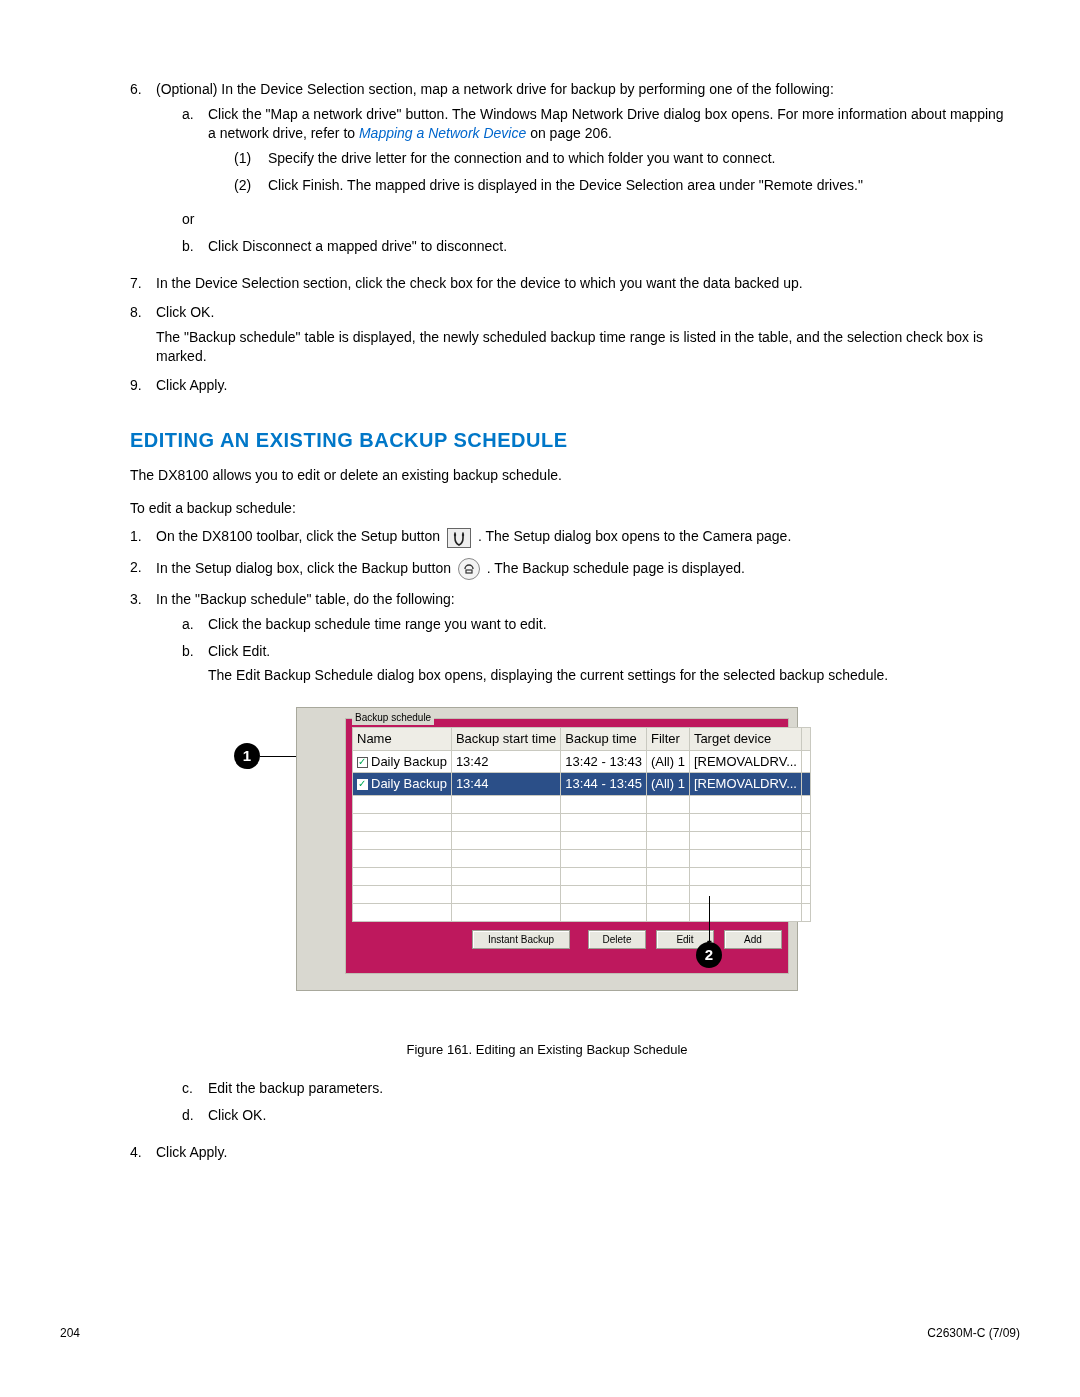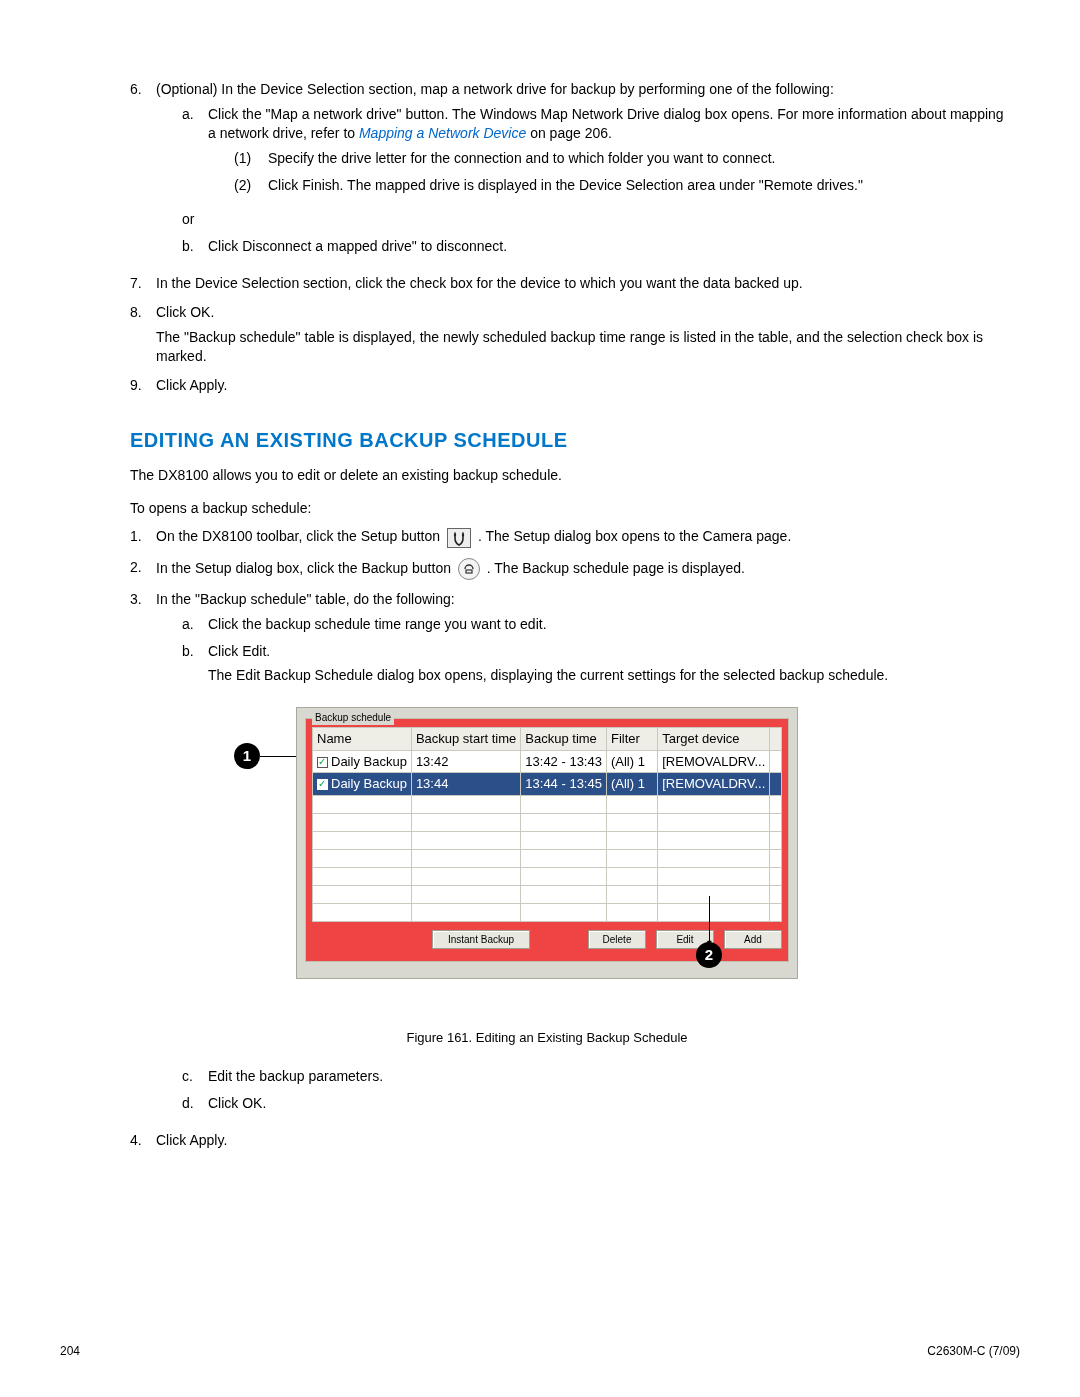--- a/index.html
+++ b/index.html
@@ -144,22 +144,23 @@
     width: 502px;
     background: #d9d8d0;
     border: 1px solid #a8a89c;
     padding: 10px 8px 16px 8px;
     box-sizing: border-box;
     font-size: 10px;
   }
   .win-group {
     border: 1px solid #bfbfb4;
     position: relative;
-    padding: 8px 6px 12px 6px;
-    background: #ef4444;
+    padding: 8px 6px 24px 6px;
+    background: #be185d;
+    margin-left: 40px;
   }
   .win-group-label {
     position: absolute;
     top: -8px;
     left: 6px;
     background: #d9d8d0;
     padding: 0 3px;
     font-size: 10px;
   }
   table.bs {
@@ -227,21 +228,21 @@
   }
   .fig-caption {
     text-align: center;
     font-size: 13px;
     margin-top: 50px;
     margin-left: 62px;
     width: 502px;
   }
   .footer {
     position: absolute;
-    bottom: 38px;
+    bottom: 56px;
     left: 60px;
     right: 60px;
     display: flex;
     justify-content: space-between;
     font-size: 12px;
   }
 </style>
 </head>
 <body>
 
@@ -301,21 +302,21 @@
         <span class="txt">Click Apply.</span>
       </li>
     </ol>
 
     <h2 class="section">EDITING AN EXISTING BACKUP SCHEDULE</h2>
 
     <div>
       <span>The </span><span class="bold">DX8100</span><span> allows you to edit or delete an existing backup schedule.</span>
     </div>
 
-    <div class="para" style="margin-top:14px">To opens a backup schedule:</div>
+    <div class="para" style="margin-top:14px">To edit a backup schedule:</div>
 
     <ol class="num1" style="margin-top:10px">
       <li>
         <span class="mk">1.</span>
         <div class="txt">
           <span>On the </span><span class="bold">DX8100</span><span> toolbar, click the Setup button </span>
           <span class="inline-icon">
             <svg width="16" height="16" viewBox="0 0 16 16">
               <path d="M4 2 L4 7 M12 2 L12 7 M4 7 Q4 12 8 14 Q12 12 12 7" stroke="#222" stroke-width="1.6" fill="none" stroke-linecap="round"></path>
               <circle cx="4" cy="4" r="1.2" fill="#222"></circle>

